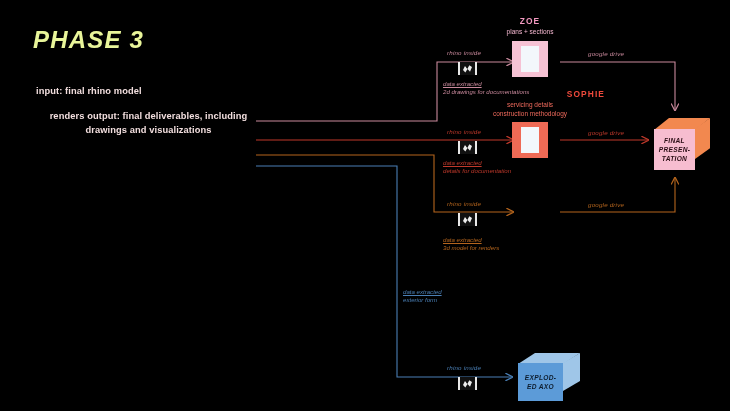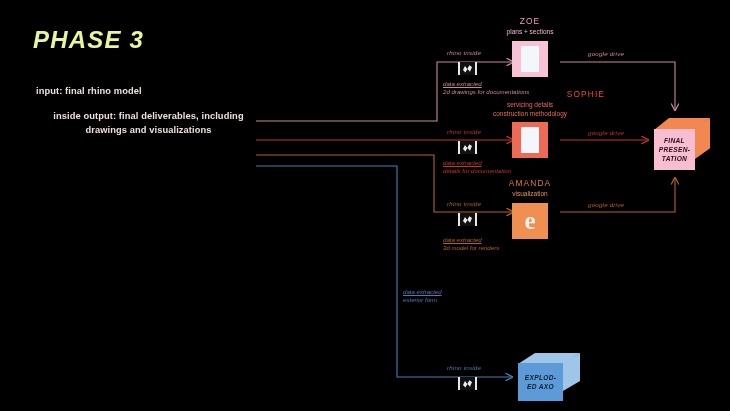--- a/index.html
+++ b/index.html
@@ -12,21 +12,21 @@
      font-size:24px;font-weight:bold;font-style:italic;letter-spacing:1.2px;
      color:#e9f59a;white-space:nowrap;}
 
   .brief{position:absolute;left:36px;font-size:9.3px;font-weight:bold;
      color:#f2dede;line-height:13.5px;letter-spacing:.1px;text-align:center;}
   #brief-input{top:85px;}
   #brief-output{top:110px;width:225px;}
 
   
   .person{position:absolute;text-align:center;width:150px;}
-  .p-name{font-size:8.4px;font-weight:normal;letter-spacing:1.1px;}
+  .p-name{font-size:8.4px;font-weight:bold;letter-spacing:1.1px;}
   .p-sub{font-size:6.5px;line-height:8.6px;margin-top:2px;}
   .app-icon{width:36px;height:36px;margin:4px auto 0;position:relative;
      display:flex;align-items:center;justify-content:center;}
   .glyph-r{font-size:24px;font-weight:bold;font-family:"Liberation Serif",serif;
      color:#2f6fb5;line-height:1;}
   .rev-card{position:absolute;left:9px;top:5px;width:18px;height:26px;background:#f3f7fb;}
   .glyph-e{font-size:25px;font-weight:bold;font-family:"Liberation Serif",serif;
      color:#f0f0ef;line-height:1;}
 
   #person-zoe{left:455px;top:16px;} 
@@ -128,21 +128,21 @@
     </g>
 
     <g>
       <path d="M256,166 L397,166 L397,377 L512,377" fill="none" stroke="#4a7fb5" stroke-width="1.1" marker-end="url(#ah-axo)"></path>
     </g>
   </svg>
 
   <div class="phase-title">PHASE 3</div>
 
   <div class="brief" id="brief-input">input: final rhino model</div>
-  <div class="brief" id="brief-output">inside output: final deliverables, including drawings and visualizations</div>
+  <div class="brief" id="brief-output">renders output: final deliverables, including drawings and visualizations</div>
 
   <div class="person" id="person-zoe">
     <div class="p-name">ZOE</div>
     <div class="p-sub">plans + sections</div>
     <div class="app-icon">
       <div class="rev-card"></div>
       <span class="glyph-r">R</span>
     </div>
   </div>
   <div class="edge-label" style="left:447px;top:49px;color:#c9899c;">rhino inside</div>
@@ -167,27 +167,20 @@
   <div class="edge-label" style="left:447px;top:128px;color:#c0392b;">rhino inside</div>
   <div class="rhino-logo" style="left:458px;top:141px;">
       <i></i>
     </div>
   <div class="cap left" style="left:443px;top:159px;color:#c0392b;">
     <u>data extracted</u><br>
     <span>details for documentation</span>
   </div>
   <div class="edge-label" style="left:588px;top:129px;color:#c0392b;">google drive</div>
 
-  <div class="person" id="person-amanda">
-    <div class="p-name">AMANDA</div>
-    <div class="p-sub">visualization</div>
-    <div class="app-icon">
-      <span class="glyph-e">e</span>
-    </div>
-  </div>
   <div class="edge-label" style="left:447px;top:200px;color:#b5651d;">rhino inside</div>
   <div class="rhino-logo" style="left:458px;top:213px;">
       <i></i>
     </div>
   <div class="cap left" style="left:443px;top:236px;color:#b5651d;">
     <u>data extracted</u><br>
     <span>3d model for renders</span>
   </div>
   <div class="edge-label" style="left:588px;top:201px;color:#b5651d;">google drive</div>
 

